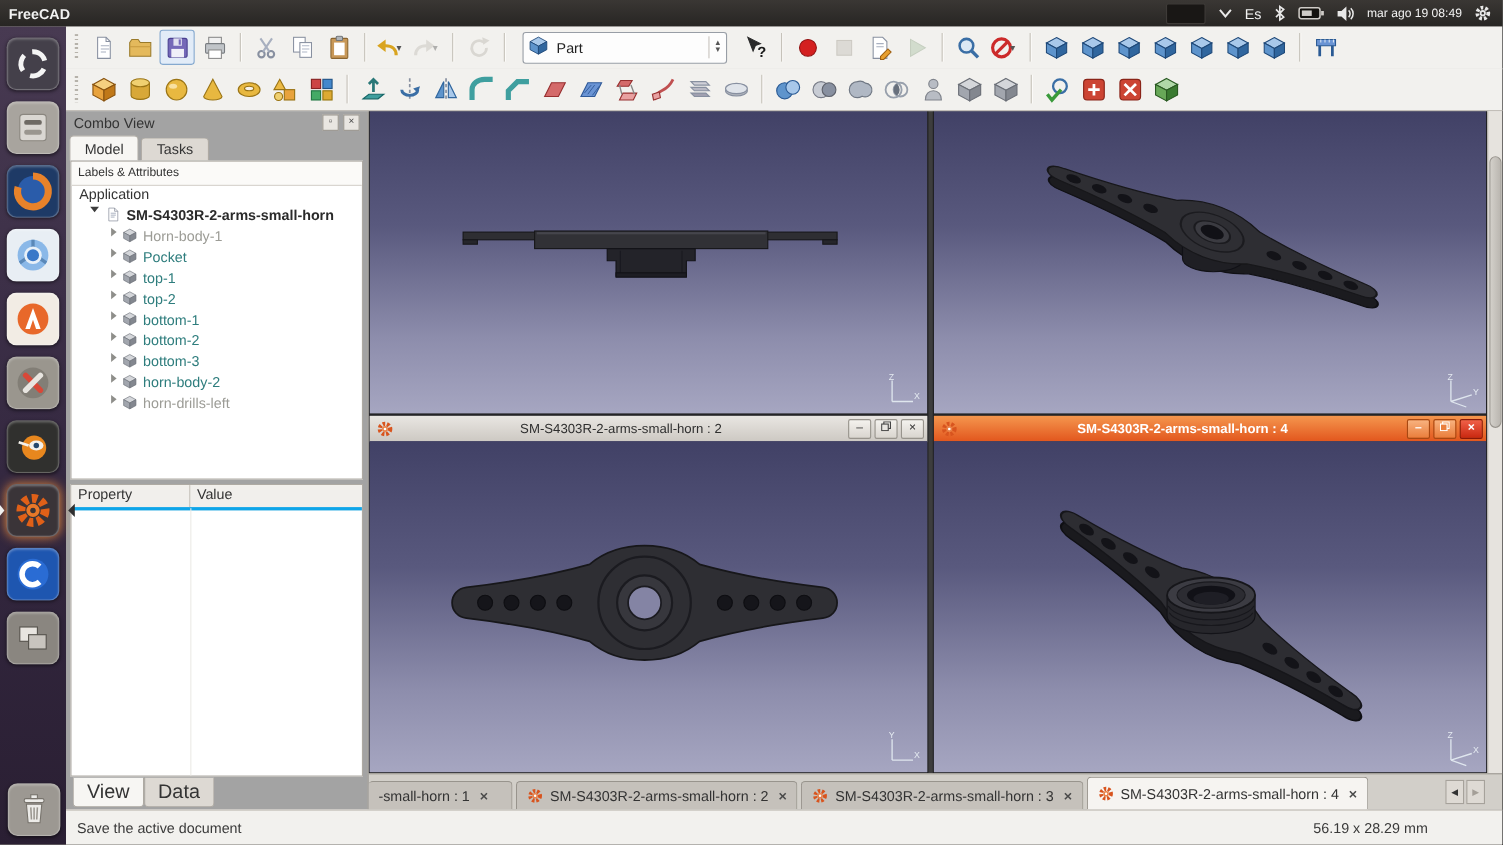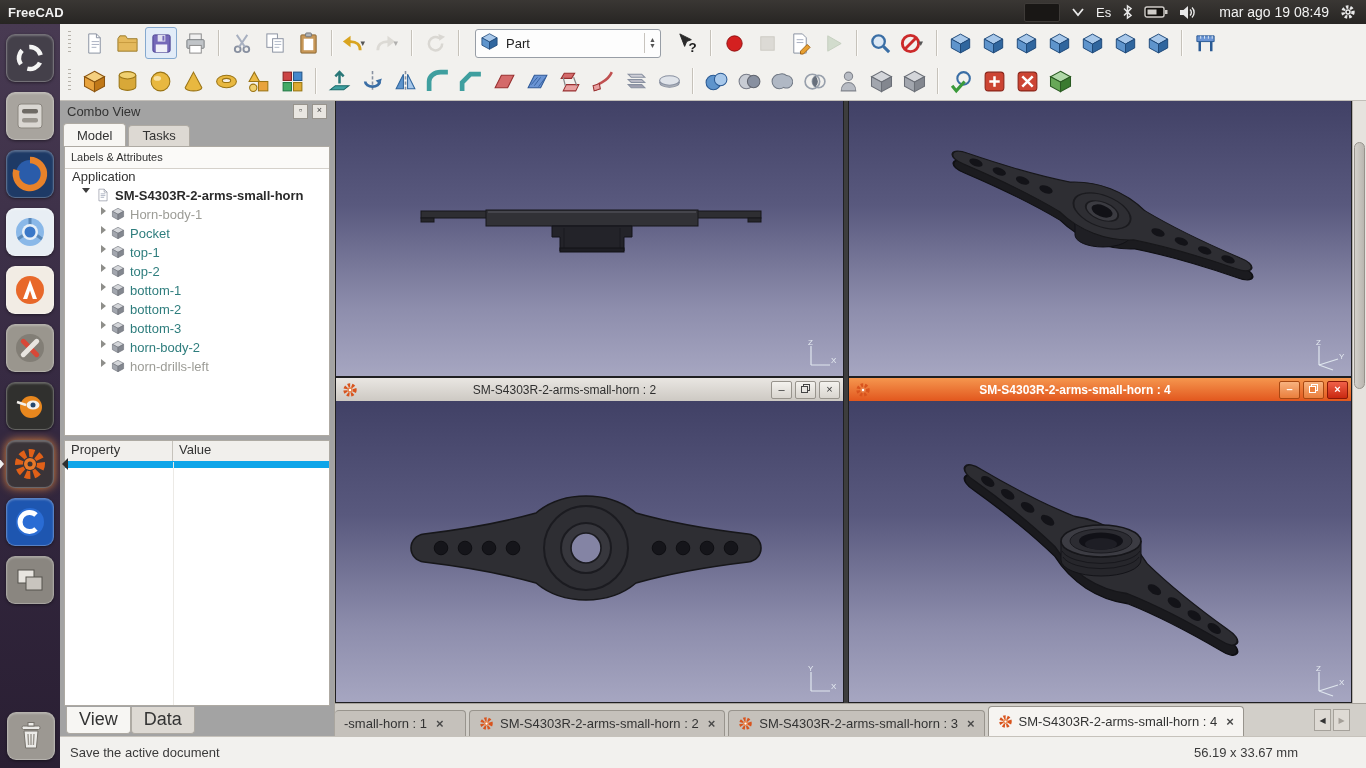--- a/index.html
+++ b/index.html
@@ -6,21 +6,21 @@
   #screen{position:relative;width:1366px;height:768px;overflow:hidden;
     font-family:"Liberation Sans",sans-serif;background:#d6d2cc;-webkit-font-smoothing:antialiased;}
   
   .top-panel{position:absolute;left:0;top:0;width:1366px;height:24px;
     background:linear-gradient(#3a3734,#272523);color:#f2f2f2;font-size:13px;
     display:flex;align-items:center;z-index:50;}
   .app-title{margin-left:8px;font-weight:bold;}
   .panel-right{margin-left:auto;display:flex;align-items:center;gap:11px;padding-right:10px;}
   .ind-recess{width:34px;height:17px;background:#191715;border:1px solid #3e3b38;border-radius:2px;}
   .p-ico svg{display:block;}
-  .p-clock{font-size:14px;margin-left:12px;}
+  .p-clock{font-size:11px;}
   
   .launcher{position:absolute;left:0;top:24px;width:60px;height:744px;
     background:linear-gradient(180deg,#483a52 0%,#342840 55%,#2a1f33 100%);z-index:40;}
   .l-item{position:relative;width:46px;height:46px;margin:10px auto 0;border-radius:9px;
     border:1px solid rgba(255,255,255,.25);box-shadow:inset 0 1px 2px rgba(255,255,255,.25), 0 1px 3px rgba(0,0,0,.45);
     display:flex;align-items:center;justify-content:center;}
   .l-item svg{display:block;}
   .l-item.trash{position:absolute;bottom:8px;left:7px;margin:0;}
   .l-item.focused{box-shadow:0 0 10px rgba(255,150,60,.85), inset 0 1px 2px rgba(255,255,255,.3);}
   .l-item.focused::before{content:"";position:absolute;left:-8px;top:17px;width:0;height:0;
@@ -75,21 +75,21 @@
     border-top:5px solid #3c3c3c;border-bottom:none;margin-right:6px;}
   .ticon{display:flex;margin-right:5px;flex:none;}
   .ticon svg{width:14px;height:14px;}
   .tlabel{white-space:nowrap;}
   .tlabel.app{color:#333;}
   .tlabel.doc{font-weight:bold;color:#2a2a2a;}
   .tlabel.visible{color:#2e7d7d;}
   .tlabel.hidden{color:#9c9c96;}
   .tlabel.selected-bold{color:#141414;font-weight:bold;}
   .prop-box{position:absolute;left:4px;right:4px;top:340px;bottom:30px;background:#fff;border:1px solid #aeaaa3;}
-  .prop-head{display:flex;height:20px;background:#f1efec;border-bottom:7px solid #0ea5e9;font-size:13px;color:#333;}
+  .prop-head{display:flex;height:20px;background:#f1efec;border-bottom:3px solid #0ea5e9;font-size:13px;color:#333;}
   .ph-cell{padding:1px 6px;border-right:1px solid #c6c2bb;width:108px;box-sizing:border-box;}
   .ph-cell.flex{flex:1;border-right:none;}
   .prop-body{position:absolute;left:0;right:0;top:21px;bottom:0;}
   .prop-body::before{content:"";position:absolute;left:108px;top:0;bottom:0;width:1px;background:#eceae6;}
   .pv-tabs{position:absolute;left:6px;bottom:2px;display:flex;align-items:flex-end;height:24px;}
   .pv-tab{padding:2px 12px 3px;font-size:18px;border:1px solid #aeaaa3;background:#ddd9d3;color:#333;
     border-radius:0 0 4px 4px;border-top:none;}
   .pv-tab.active{background:#f7f6f3;position:relative;z-index:2;}
   
   .mdi{position:absolute;left:335px;top:100px;right:0;bottom:32px;background:#3d3d3d;z-index:10;}
@@ -1090,16 +1090,16 @@
       </span>
       <span class="mtab-nav">
         <span class="mscroll-btn">◀</span>
         <span class="mscroll-btn dis">▶</span>
       </span>
     </div>
   </div>
 
   <div class="statusbar">
     <span class="sb-msg">Save the active document</span>
-    <span class="sb-readout">56.19 x 33.67 mm</span>
+    <span class="sb-readout">56.19 x 28.29 mm</span>
   </div>
 
 </div>
 
 </body></html>

